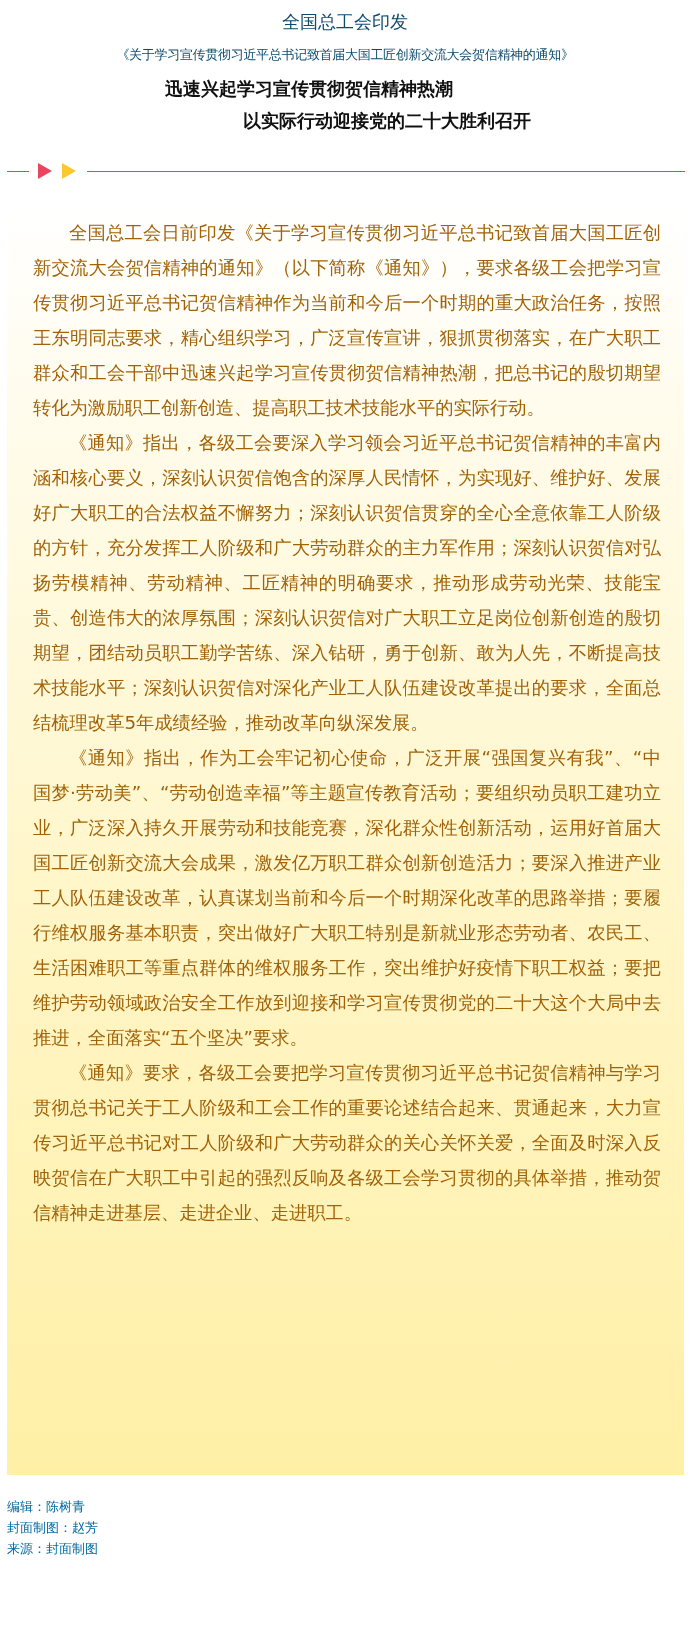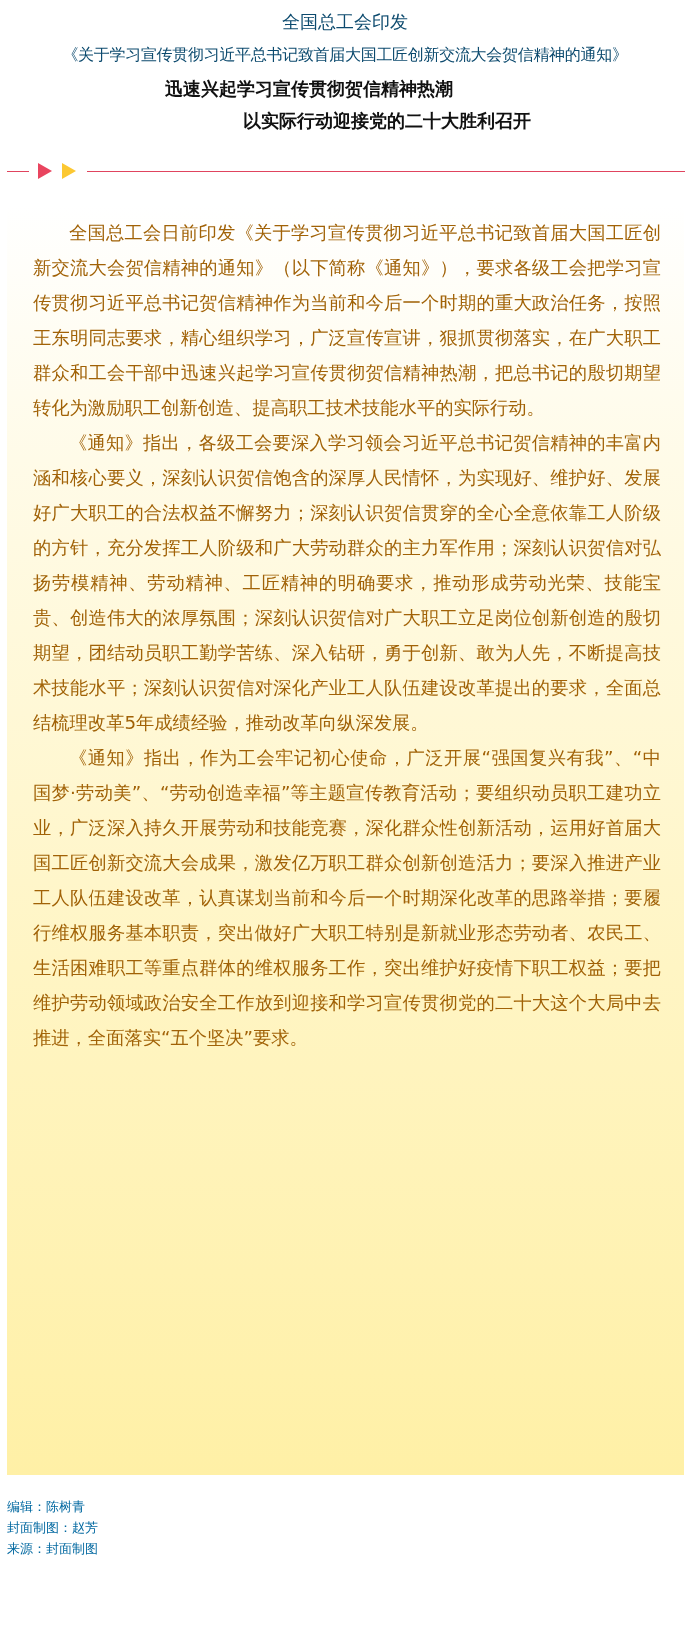--- a/index.html
+++ b/index.html
@@ -1,21 +1,21 @@
 <!DOCTYPE html>
 <html><head>
 <meta charset="utf-8">
 <style>
   html, body { margin: 0; padding: 0; background: #ffffff; }
   body { width: 690px; height: 1640px; position: relative; overflow: hidden;
          font-family: "DejaVu Sans", "Liberation Sans", sans-serif; color: #333333; }
   .header { position: absolute; top: 0; left: 0; width: 690px; text-align: center; }
   .h-line { font-size: 18px; line-height: 36px; color: #0c4a6e; white-space: nowrap; }
   .h-line.l1 { position: absolute; top: 4px; width: 690px; }
-  .h-line.l2 { position: absolute; top: 37px; width: 690px; font-size: 16px; letter-spacing: -0.3px; }
+  .h-line.l2 { position: absolute; top: 37px; width: 690px; font-size: 13px; letter-spacing: -0.3px; }
   .h-line.b { font-weight: bold; color: #111; }
   .h-line.l3 { position: absolute; top: 71px; width: 618px; }
   .h-line.l4 { position: absolute; top: 103px; width: 690px; margin-left: 42px; }
 
   .divider { position: absolute; top: 160px; left: 0; width: 690px; height: 24px; }
   .divider .seg-left { position: absolute; left: 7px; top: 11px; width: 22px; height: 1px; background: #e0445e; }
   .divider .seg-right { position: absolute; left: 87px; top: 11px; width: 598px; height: 1px; background: #e0445e; }
   .tri { position: absolute; top: 3px; width: 0; height: 0; border-top: 8px solid transparent; border-bottom: 8px solid transparent; }
   .tri.red { left: 38px; border-left: 14px solid #e9455f; }
   .tri.yellow { left: 62px; border-left: 14px solid #fcc832; }
@@ -45,19 +45,20 @@
   <div class="tri yellow"></div>
   <div class="seg-right"></div>
 </div>
 
 <div class="content-box"></div>
 
 <div class="article">
   <p class="para">全国总工会日前印发《关于学习宣传贯彻习近平总书记致首届大国工匠创新交流大会贺信精神的通知》（以下简称《通知》），要求各级工会把学习宣传贯彻习近平总书记贺信精神作为当前和今后一个时期的重大政治任务，按照王东明同志要求，精心组织学习，广泛宣传宣讲，狠抓贯彻落实，在广大职工群众和工会干部中迅速兴起学习宣传贯彻贺信精神热潮，把总书记的殷切期望转化为激励职工创新创造、提高职工技术技能水平的实际行动。</p>
   <p class="para">《通知》指出，各级工会要深入学习领会习近平总书记贺信精神的丰富内涵和核心要义，深刻认识贺信饱含的深厚人民情怀，为实现好、维护好、发展好广大职工的合法权益不懈努力；深刻认识贺信贯穿的全心全意依靠工人阶级的方针，充分发挥工人阶级和广大劳动群众的主力军作用；深刻认识贺信对弘扬劳模精神、劳动精神、工匠精神的明确要求，推动形成劳动光荣、技能宝贵、创造伟大的浓厚氛围；深刻认识贺信对广大职工立足岗位创新创造的殷切期望，团结动员职工勤学苦练、深入钻研，勇于创新、敢为人先，不断提高技术技能水平；深刻认识贺信对深化产业工人队伍建设改革提出的要求，全面总结梳理改革5年成绩经验，推动改革向纵深发展。</p>
   <p class="para">《通知》指出，作为工会牢记初心使命，广泛开展“强国复兴有我”、“中国梦·劳动美”、“劳动创造幸福”等主题宣传教育活动；要组织动员职工建功立业，广泛深入持久开展劳动和技能竞赛，深化群众性创新活动，运用好首届大国工匠创新交流大会成果，激发亿万职工群众创新创造活力；要深入推进产业工人队伍建设改革，认真谋划当前和今后一个时期深化改革的思路举措；要履行维权服务基本职责，突出做好广大职工特别是新就业形态劳动者、农民工、生活困难职工等重点群体的维权服务工作，突出维护好疫情下职工权益；要把维护劳动领域政治安全工作放到迎接和学习宣传贯彻党的二十大这个大局中去推进，全面落实“五个坚决”要求。</p>
+  <p class="para">《通知》要求，各级工会要把学习宣传贯彻习近平总书记贺信精神与学习贯彻总书记关于工人阶级和工会工作的重要论述结合起来、贯通起来，大力宣传习近平总书记对工人阶级和广大劳动群众的关心关怀关爱，全面及时深入反映贺信在广大职工中引起的强烈反响及各级工会学习贯彻的具体举措，推动贺信精神走进基层、走进企业、走进职工。</p>
 </div>
 
 <div class="footer">
   <div>编辑：陈树青</div>
   <div>封面制图：赵芳</div>
   <div>来源：封面制图</div>
 </div>
 
 </body></html>

